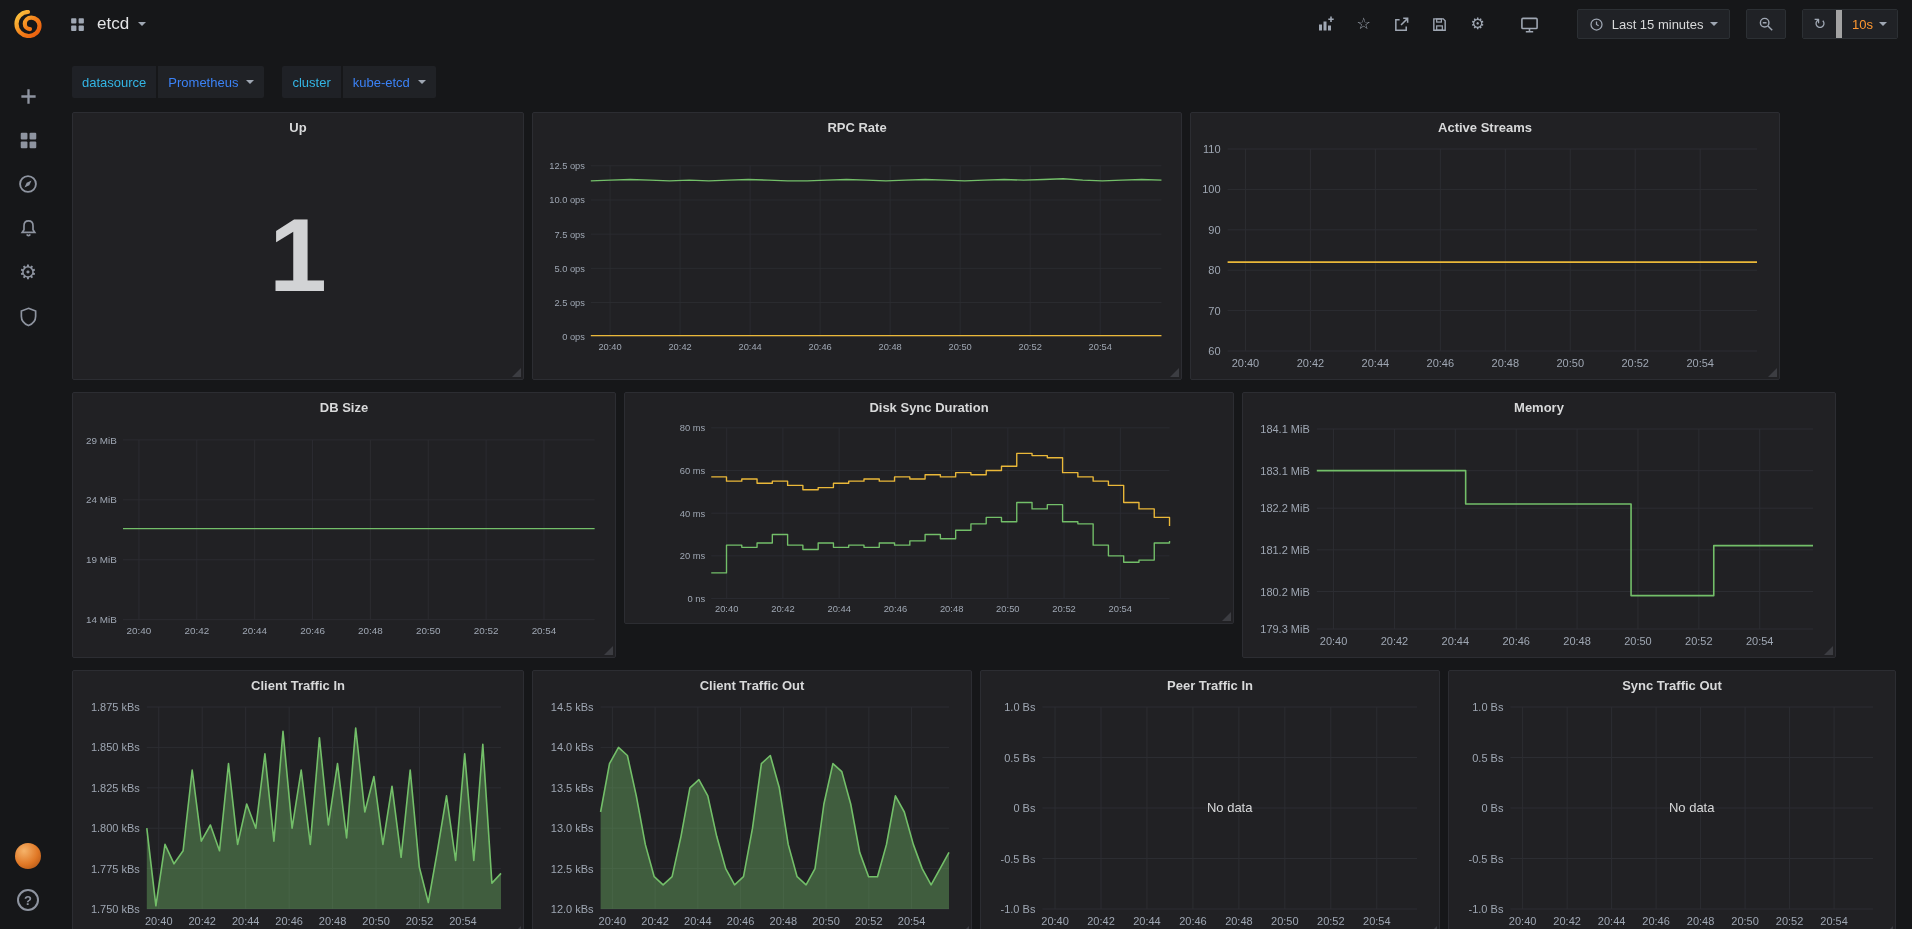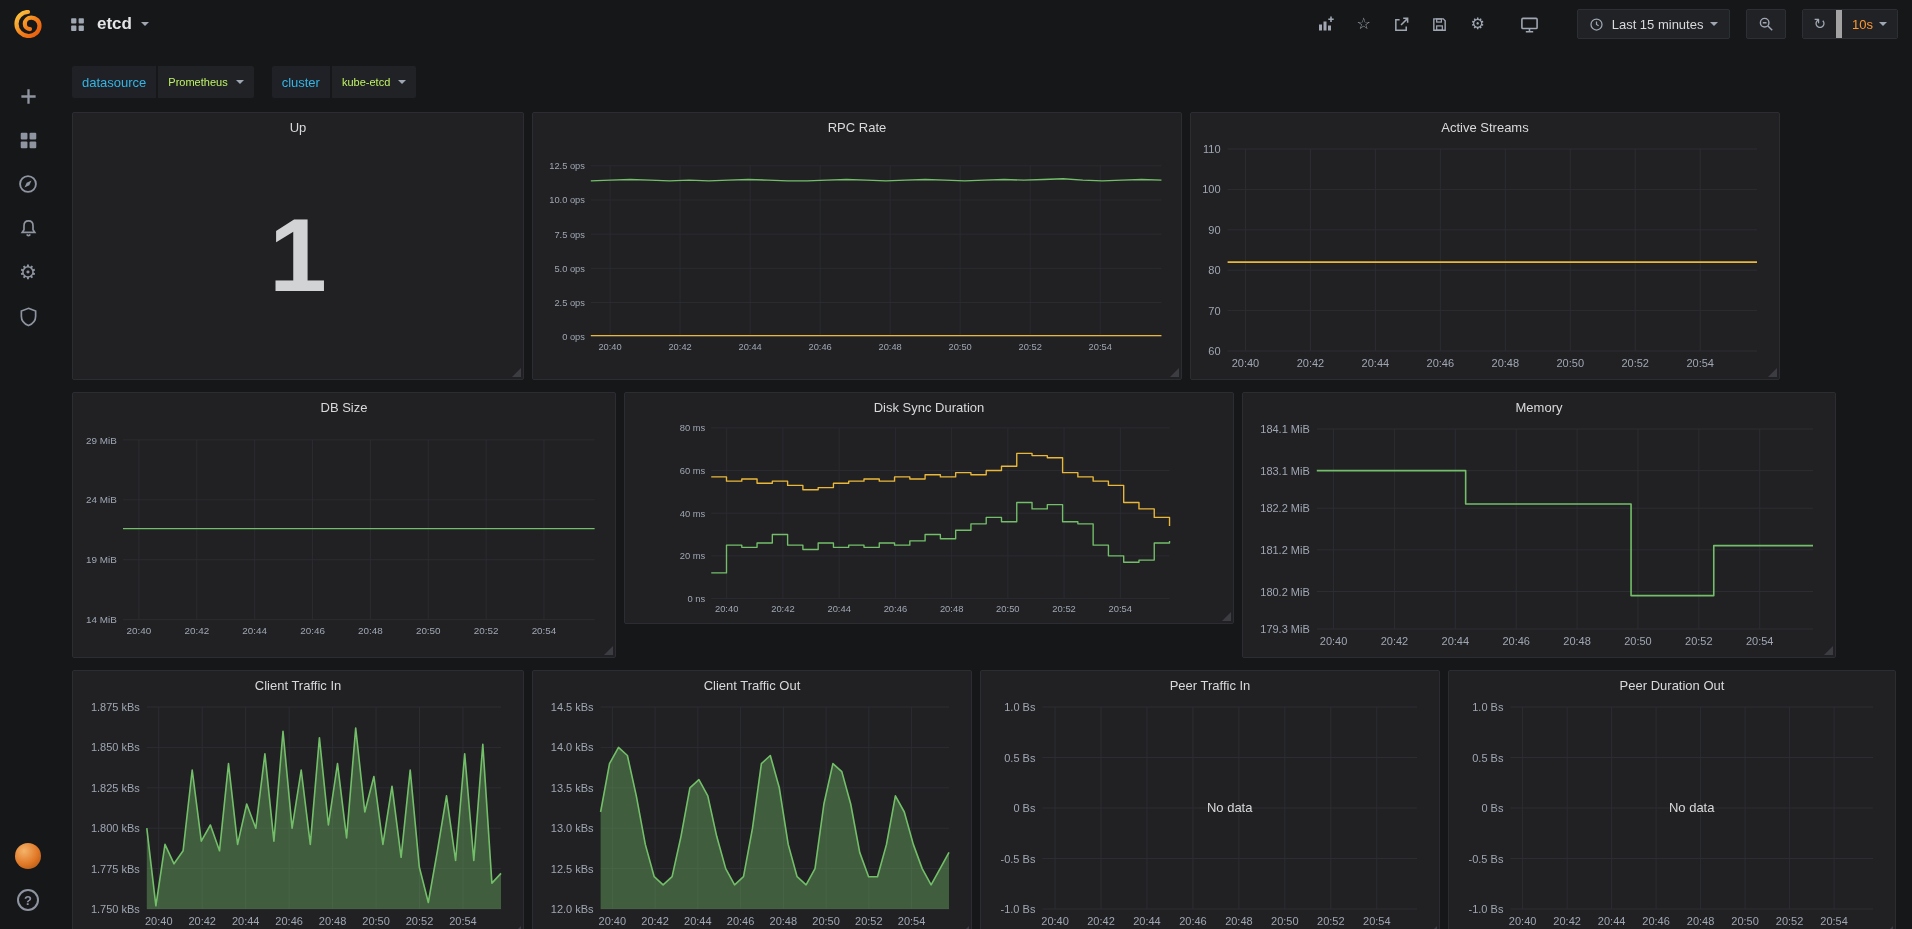--- a/index.html
+++ b/index.html
@@ -3,21 +3,21 @@
 <meta charset="utf-8">
 <style>
   *{box-sizing:border-box;margin:0;padding:0}
   html,body{width:1912px;height:929px;overflow:hidden}
   body{background:#161719;font-family:"Liberation Sans",sans-serif;color:#d8d9da;position:relative}
 
   
   .navbar{position:absolute;top:0;left:0;right:0;height:48px;display:flex;align-items:center;z-index:20;background:#161719}
   .logo-box{width:56px;display:flex;justify-content:center;align-items:center;cursor:pointer}
   .dash-title{display:flex;align-items:center;gap:9px;padding:0 10px;cursor:pointer}
-  .dash-title .title-text{font-size:17px;font-weight:700;color:#e3e4e6}
+  .dash-title .title-text{font-size:17px;font-weight:400;color:#e3e4e6}
   .nav-right{margin-left:auto;display:flex;align-items:center;gap:16px;padding-right:14px}
   .nav-icon{color:#9fa7b3;display:flex;align-items:center;justify-content:center;width:22px;height:22px;cursor:pointer;font-size:16px;line-height:1}
   .nav-icon svg{display:block}
   .nav-btn{display:flex;align-items:center;gap:7px;height:30px;padding:0 11px;background:#202226;border:1px solid #2c3034;border-radius:2px;color:#d8d9da;font-size:13px;cursor:pointer}
   .refresh-group{display:flex;height:30px;border:1px solid #2c3034;border-radius:2px;overflow:hidden}
   .refresh-group .seg{display:flex;align-items:center;gap:6px;background:#202226;padding:0 10px;cursor:pointer;color:#9fa7b3}
   .refresh-group .seg + .seg{border-left:6px solid #a3a3a3}
   .interval-label{color:#ff9830;font-size:13px;font-weight:500}
   .caret{display:inline-block;width:0;height:0;border-left:4px solid transparent;border-right:4px solid transparent;border-top:4px solid #9fa7b3}
 
@@ -27,25 +27,25 @@
   .side-icon svg{display:block}
   .spacer{flex:1}
   .avatar{width:26px;height:26px;border-radius:50%;background:radial-gradient(circle at 35% 30%,#f5b36a 0%,#e07826 55%,#a34c12 100%);cursor:pointer}
   .help-circle{width:22px;height:22px;border:2px solid #8e94a0;border-radius:50%;color:#8e94a0;font-size:13px;font-weight:700;display:flex;align-items:center;justify-content:center;cursor:pointer}
 
   
   .content{position:absolute;left:56px;top:48px;right:0;bottom:0;padding:18px 16px 0}
   .vars{display:flex;gap:18px;height:32px;margin-bottom:14px}
   .var-chip{display:flex;height:32px;border-radius:2px;overflow:hidden}
   .var-label{display:flex;align-items:center;background:#1f2126;color:#33b5e5;font-size:13px;font-weight:400;padding:0 10px}
-  .var-value{display:flex;align-items:center;gap:8px;background:#202226;color:#bef264;font-size:11px;padding:0 10px;margin-left:2px;cursor:pointer}
+  .var-value{display:flex;align-items:center;gap:8px;background:#202226;color:#3b82f6;font-size:13px;padding:0 10px;margin-left:2px;cursor:pointer}
 
   .row{display:flex;gap:8px;margin-bottom:12px}
   .panel{position:relative;background:#212124;border:1px solid #2c2d32;border-radius:2px}
-  .panel-title{height:28px;display:flex;align-items:center;justify-content:center;font-size:13px;font-weight:400;color:#d8d9da;cursor:pointer}
+  .panel-title{height:28px;display:flex;align-items:center;justify-content:center;font-size:13px;font-weight:700;color:#d8d9da;cursor:pointer}
   .panel-body{position:absolute;top:28px;left:4px;right:6px;bottom:4px}
   .panel-body svg{width:100%;height:100%;display:block}
   .chart text{font-family:"Liberation Sans",sans-serif}
   .stat-body{position:absolute;top:28px;left:0;right:0;bottom:10px;display:flex;align-items:center;justify-content:center;font-size:104px;font-weight:600;color:#d2d3d5}
   .resize{position:absolute;right:2px;bottom:2px;width:0;height:0;border-left:9px solid transparent;border-bottom:9px solid #3c3d42;cursor:nwse-resize}
 </style>
 </head>
 <body>
 
 <div class="navbar">
@@ -488,21 +488,21 @@
             <line x1="57.4" x2="432" y1="58.5" y2="58.5" stroke="#2c2d32" stroke-width="1"></line>
             <text x="50.4" y="62.5" fill="#9fa7b3" font-size="11" text-anchor="end">0.5 Bs</text>
             <line x1="57.4" x2="432" y1="8" y2="8" stroke="#2c2d32" stroke-width="1"></line>
             <text x="50.4" y="12" fill="#9fa7b3" font-size="11" text-anchor="end">1.0 Bs</text>
             <text x="244.70000000000002" y="113" fill="#d8d9da" font-size="13" text-anchor="middle">No data</text>
           </svg>
         </div>
       <div class="resize"></div>
     </div>
     <div class="panel" style="width:448px;height:268px">
-      <div class="panel-title">Peer Duration Out</div>
+      <div class="panel-title">Sync Traffic Out</div>
       <div class="panel-body">
           <svg class="chart" viewBox="0 0 436 234">
             <line x1="69.63496932515338" x2="69.63496932515338" y1="8" y2="210" stroke="#2c2d32" stroke-width="1"></line>
             <text x="69.63496932515338" y="226" fill="#9fa7b3" font-size="11" text-anchor="middle">20:40</text>
             <line x1="114.12576687116564" x2="114.12576687116564" y1="8" y2="210" stroke="#2c2d32" stroke-width="1"></line>
             <text x="114.12576687116564" y="226" fill="#9fa7b3" font-size="11" text-anchor="middle">20:42</text>
             <line x1="158.61656441717793" x2="158.61656441717793" y1="8" y2="210" stroke="#2c2d32" stroke-width="1"></line>
             <text x="158.61656441717793" y="226" fill="#9fa7b3" font-size="11" text-anchor="middle">20:44</text>
             <line x1="203.1073619631902" x2="203.1073619631902" y1="8" y2="210" stroke="#2c2d32" stroke-width="1"></line>
             <text x="203.1073619631902" y="226" fill="#9fa7b3" font-size="11" text-anchor="middle">20:46</text>

